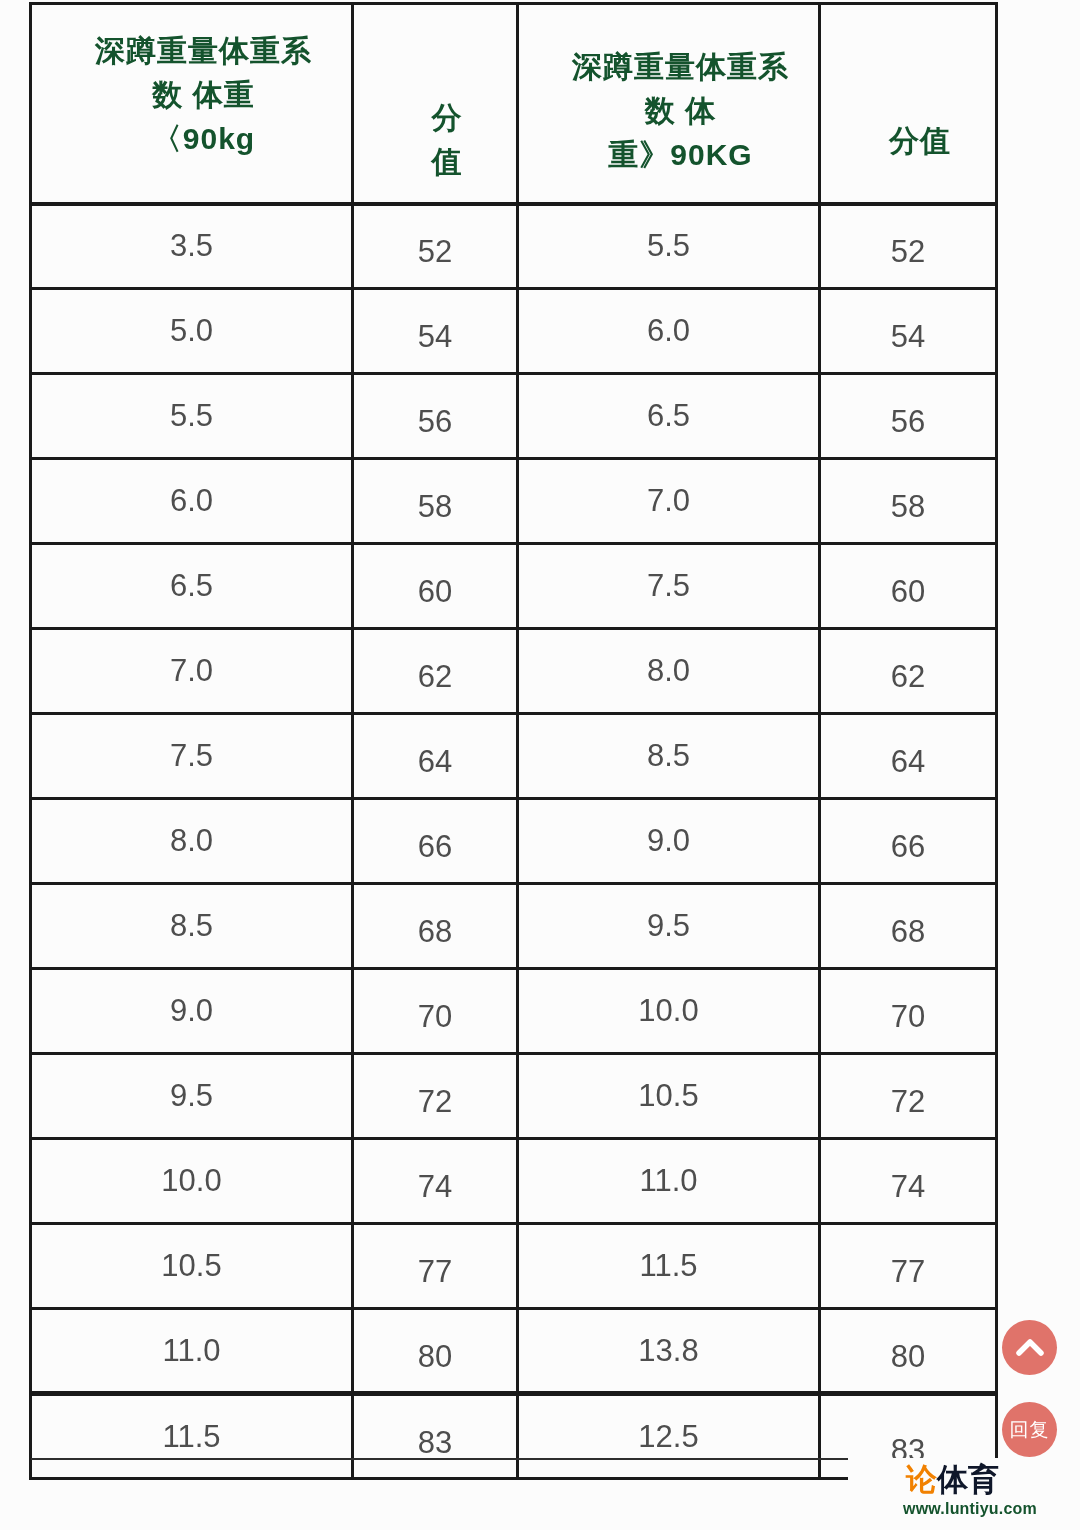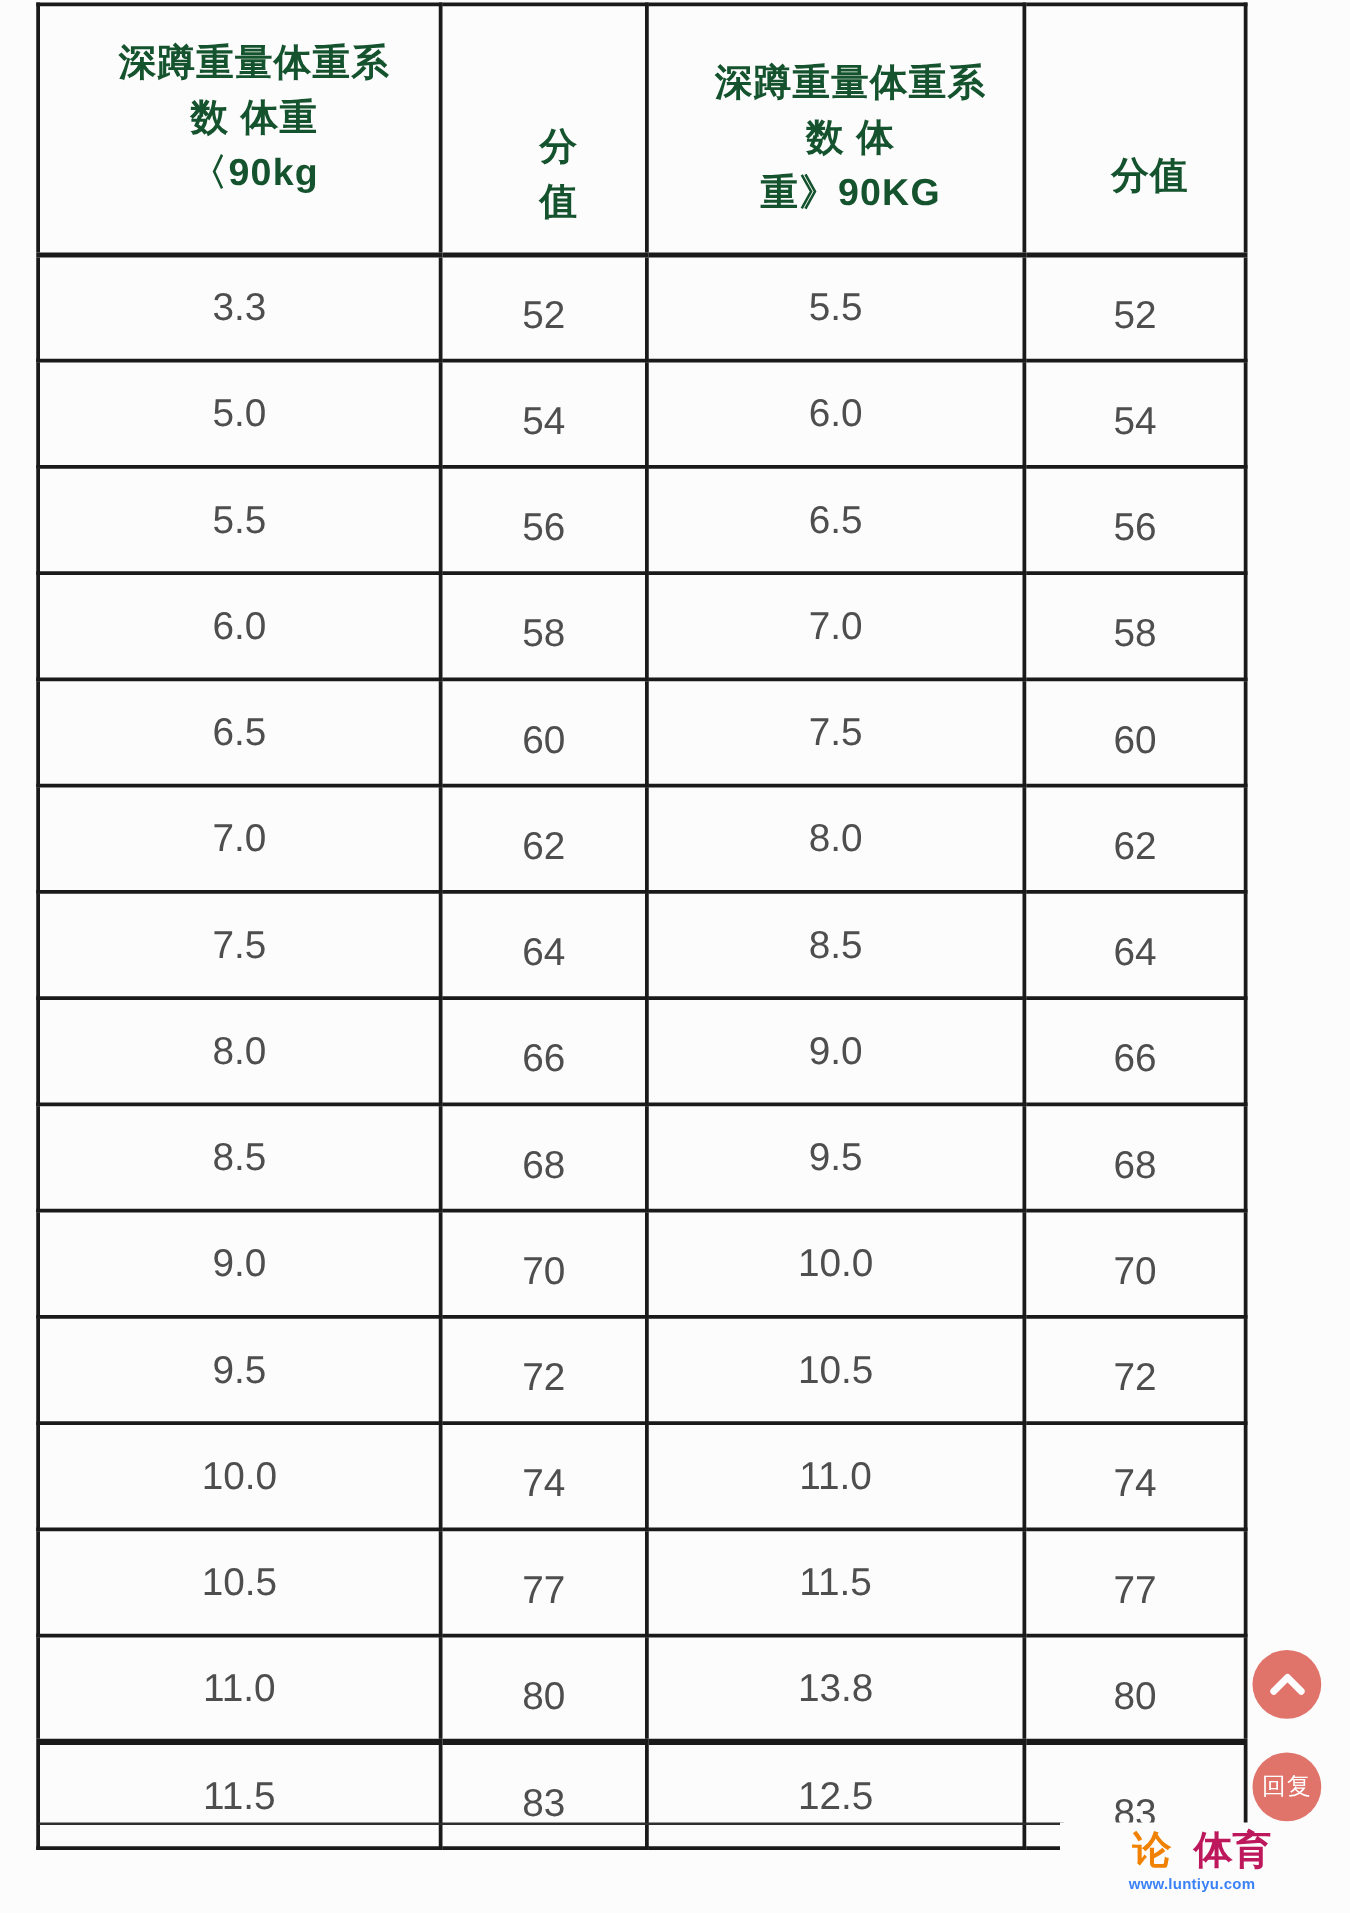--- a/index.html
+++ b/index.html
@@ -110,28 +110,28 @@
   .wm-brand {
     position: absolute;
     left: 58px;
     top: 6px;
     font-size: 31px;
     font-weight: 700;
     line-height: 1.05;
     white-space: nowrap;
   }
   .wm-brand .wm-accent { color: #f18101; }
-  .wm-brand .wm-rest { color: #be185d; margin-left: 18px; }
+  .wm-brand .wm-rest { color: #0f172a; }
   .wm-url {
     position: absolute;
     left: 55px;
     top: 42px;
-    font-size: 12px;
+    font-size: 16px;
     font-weight: 700;
-    color: #3b82f6;
+    color: #14532d;
     letter-spacing: 0.2px;
     white-space: nowrap;
   }
 </style>
 </head>
 <body>
 
 <table class="score-table">
   <colgroup>
     <col class="w1">
@@ -147,21 +147,21 @@
         <th class="col2"><span class="hwrap">分
 值</span></th>
         <th class="col3"><span class="hwrap">深蹲重量体重系
 数 体
 重》90KG</span></th>
         <th class="col4"><span class="hwrap">分值</span></th>
       </tr>
   </thead>
   <tbody>
       <tr>
-        <td class="col1"><span class="cwrap">3.3</span></td>
+        <td class="col1"><span class="cwrap">3.5</span></td>
         <td class="col2"><span class="cwrap">52</span></td>
         <td class="col3"><span class="cwrap">5.5</span></td>
         <td class="col4"><span class="cwrap">52</span></td>
       </tr>
       <tr>
         <td class="col1"><span class="cwrap">5.0</span></td>
         <td class="col2"><span class="cwrap">54</span></td>
         <td class="col3"><span class="cwrap">6.0</span></td>
         <td class="col4"><span class="cwrap">54</span></td>
       </tr>

